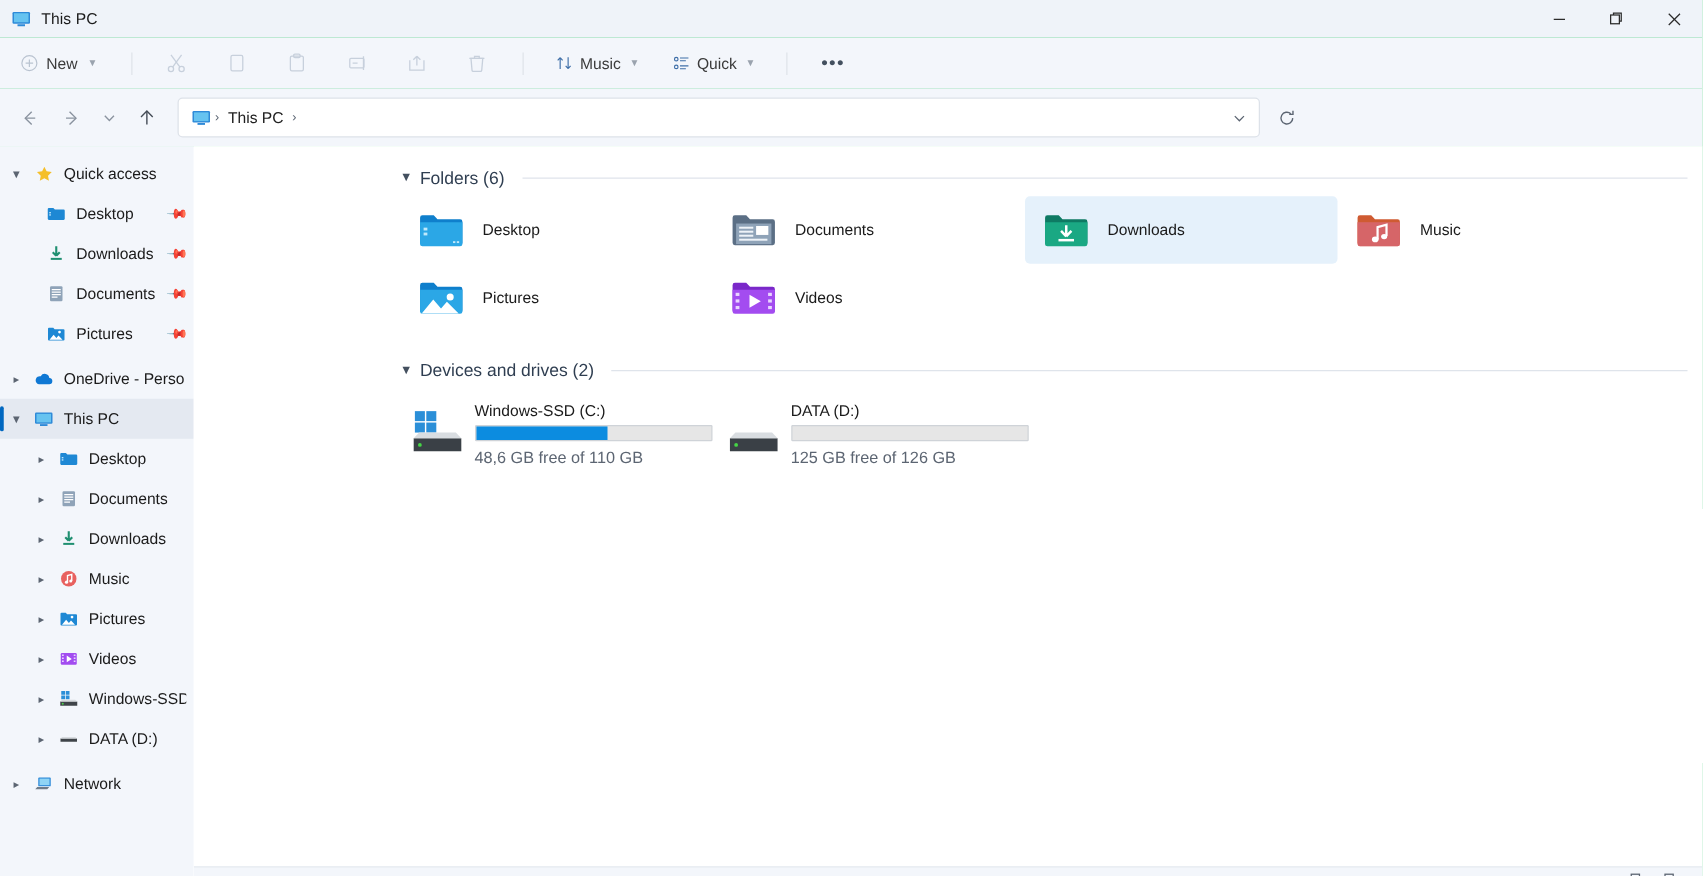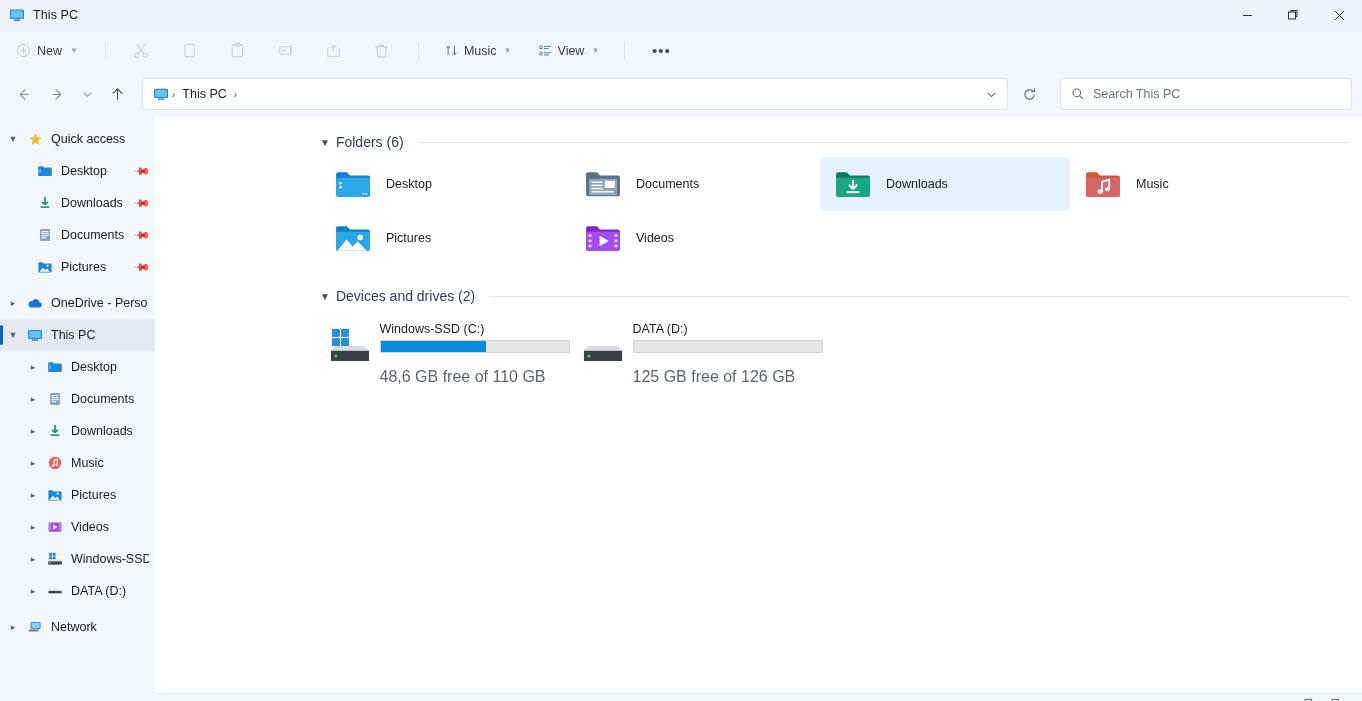--- a/index.html
+++ b/index.html
@@ -166,21 +166,21 @@
     padding: 6px 8px 0 14px; border-radius: 4px; justify-content: center;
   }
   .drive-ico { width: 40px; min-width: 40px; padding-top: 6px; display: flex; justify-content: center; }
   .drive-info { flex: 1; padding-top: 1px; }
   .drive-name { font-size: 12.5px; color: #1a1a1a; margin-bottom: 4px; }
   .bar-outer {
     width: 190px; height: 13px; background: #e6e6e6;
     border: 1px solid #cfd3d8; border-radius: 1px; overflow: hidden;
   }
   .bar-fill { height: 100%; background: #0c8ce0; }
-  .drive-free { font-size: 16px; color: #5c6572; margin-top: 15px; }
+  .drive-free { font-size: 13px; color: #5c6572; margin-top: 5px; }
 
   
   .statusbar {
     position: absolute; left: 0; right: 0; bottom: 0;
     height: 8px; background: #f3f6fb;
     border-top: 1px solid #e6eaf0;
     display: flex; align-items: center; justify-content: flex-end;
     padding-right: 14px; gap: 10px;
   }
   .view-toggle { color: #5c6572; display: flex; align-items: center; }
@@ -313,21 +313,21 @@
       <span>
         <svg width="15" height="15" viewBox="0 0 16 16">
           <circle cx="3.2" cy="4.6" r="1.5" fill="none" stroke="#3f6fa8" stroke-width="1"></circle>
           <circle cx="3.2" cy="11.2" r="1.5" fill="none" stroke="#3f6fa8" stroke-width="1"></circle>
           <line x1="6.4" y1="3.6" x2="13.6" y2="3.6" stroke="#3f6fa8" stroke-width="1"></line>
           <line x1="6.4" y1="6" x2="11.4" y2="6" stroke="#3f6fa8" stroke-width="1"></line>
           <line x1="6.4" y1="10.4" x2="13.6" y2="10.4" stroke="#3f6fa8" stroke-width="1"></line>
           <line x1="6.4" y1="12.8" x2="11.4" y2="12.8" stroke="#3f6fa8" stroke-width="1"></line>
         </svg>
       </span>
-      <span>View</span>
+      <span>Quick</span>
       <span class="chev-sm">▼</span>
     </div>
 
     <div class="cmd-sep"></div>
 
     <div class="cmd-icon" style="color:#43505f;font-size:15px;letter-spacing:1px;">
       <span>•••</span>
     </div>
   </div>
 
@@ -375,29 +375,20 @@
       </span>
     </div>
 
     <div class="nav-btn" style="margin-left:4px;color:#5c6572;">
       <svg width="15" height="15" viewBox="0 0 16 16">
         <path d="M13 8a5 5 0 11-1.6-3.7" fill="none" stroke="currentColor" stroke-width="1.2"></path>
         <path d="M13.2 1.6v3.2H10" fill="none" stroke="currentColor" stroke-width="1.2"></path>
       </svg>
     </div>
 
-    <div class="searchbox">
-      <span>
-        <svg width="14" height="14" viewBox="0 0 16 16">
-          <circle cx="6.6" cy="6.6" r="4.4" fill="none" stroke="#5c6572" stroke-width="1.15"></circle>
-          <line x1="9.9" y1="9.9" x2="13.6" y2="13.6" stroke="#5c6572" stroke-width="1.15"></line>
-        </svg>
-      </span>
-      <span class="ph">Search This PC</span>
-    </div>
   </div>
 
   <div class="body">
 
     <div class="sidebar">
 
       <div class="nav-item lvl1">
         <span class="twisty">▼</span>
         <span class="nav-ico">
           <svg width="15" height="15" viewBox="0 0 16 16">

